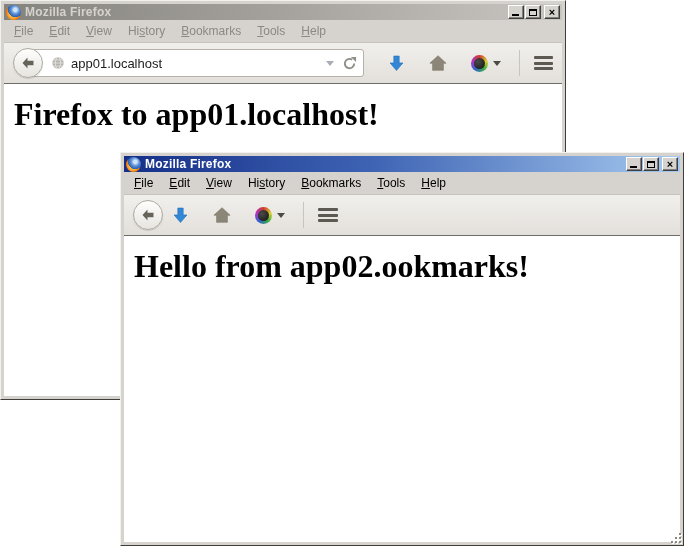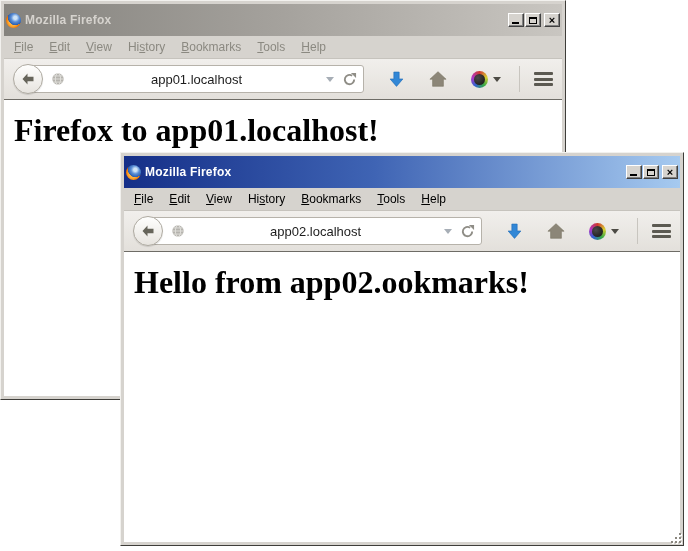--- a/index.html
+++ b/index.html
@@ -7,21 +7,21 @@
               font-family:"Liberation Sans", sans-serif; }
 
   
   .window { position:absolute; background:#d6d3ce; padding:3px;
             border:1px solid; border-color:#f2f1ee #3e3d39 #3e3d39 #f2f1ee;
             display:flex; flex-direction:column; }
   #window-1 { left:0; top:0; width:566px; height:400px; z-index:1; }
   #window-2 { left:120px; top:152px; width:564px; height:394px; z-index:2; }
 
   
-  .titlebar { height:32px; display:flex; align-items:center; padding:0 2px; flex:0 0 auto; }
+  .titlebar { height:16px; display:flex; align-items:center; padding:0 2px; flex:0 0 auto; }
   .titlebar.active   { background:linear-gradient(90deg,#152f88 0%,#3f64b4 45%,#a6caf0 100%); }
   .titlebar.inactive { background:linear-gradient(90deg,#85837e 0%,#a5a29d 50%,#c9c6c1 100%); }
   .title-text { font-size:12px; font-weight:bold; margin-left:4px; white-space:nowrap;
                 letter-spacing:0.2px; }
   .active .title-text { color:#ffffff; }
   .inactive .title-text { color:#d6d3ce; }
   .ff-logo { width:15px; height:15px; border-radius:50%; flex:0 0 auto;
       background:
         radial-gradient(circle at 62% 32%, #cfe4f7 0 12%, #5b8fd6 30%, #2b5fb0 52%, rgba(0,0,0,0) 54%),
         radial-gradient(circle at 45% 60%, #ffb23e 0 30%, #f07800 55%, #d24a00 80%, #a83800 100%); }
@@ -51,21 +51,21 @@
   .back-btn { width:30px; height:30px; border-radius:50%; flex:0 0 auto;
               background:linear-gradient(#fefefd,#e7e4df);
               border:1px solid #aeaaa1; box-shadow:0 1px 1px rgba(0,0,0,.12);
               display:flex; align-items:center; justify-content:center;
               margin-right:-15px; position:relative; z-index:2; }
   .urlbar { height:28px; width:352px; background:#ffffff; border:1px solid #b6b2aa;
             border-radius:3px; display:flex; align-items:center; padding:0 6px 0 22px;
             position:relative; z-index:1; }
   .urlbar input { flex:1 1 auto; min-width:0; border:none; outline:none; background:transparent;
                   font-family:"Liberation Sans",sans-serif; font-size:13px; color:#1c1c1c;
-                  margin-left:6px;text-align:center; }
+                  margin-left:6px; }
   .url-drop { width:0; height:0; border-left:4px solid transparent; border-right:4px solid transparent;
               border-top:5px solid #a7aeb6; margin:0 8px 0 4px; flex:0 0 auto; }
   .toolbar-icon { flex:0 0 auto; display:flex; align-items:center; justify-content:center; }
   .gap { margin-left:24px; }
   .addon-wrap { display:flex; align-items:center; }
   .addon-circle { width:17px; height:17px; border-radius:50%; position:relative;
       background:conic-gradient(#cf3a30,#d8cf30,#34a847,#3263d0,#b234c4,#cf3a30); }
   .addon-circle::after { content:""; position:absolute; inset:3px; border-radius:50%;
       background:radial-gradient(circle at 35% 35%, #4a4a4a, #232220 70%); }
   .caret-down { width:0; height:0; border-left:4px solid transparent; border-right:4px solid transparent;
@@ -189,35 +189,20 @@
     <span class="menu-item"><span></span><span class="mnemonic">T</span><span>ools</span></span>
     <span class="menu-item"><span></span><span class="mnemonic">H</span><span>elp</span></span>
   </div>
 
   <div class="navbar">
     <div class="back-btn">
       <svg width="16" height="16" viewBox="0 0 16 16">
         <path d="M7.5 2.5 L2.5 8 L7.5 13.5 L7.5 10.2 L13.5 10.2 L13.5 5.8 L7.5 5.8 Z" fill="#66645a"></path>
       </svg>
     </div>
-    <div class="urlbar">
-      <svg width="14" height="14" viewBox="0 0 16 16">
-        <circle cx="8" cy="8" r="6.5" fill="#b5b3ae"></circle>
-        <ellipse cx="8" cy="8" rx="3" ry="6.5" fill="none" stroke="#e4e2de" stroke-width="1"></ellipse>
-        <line x1="1.5" y1="8" x2="14.5" y2="8" stroke="#e4e2de" stroke-width="1"></line>
-        <line x1="2.5" y1="4.5" x2="13.5" y2="4.5" stroke="#e4e2de" stroke-width="1"></line>
-        <line x1="2.5" y1="11.5" x2="13.5" y2="11.5" stroke="#e4e2de" stroke-width="1"></line>
-      </svg>
-      <input type="text" value="app02.localhost" style="">
-      <i class="url-drop"></i>
-      <svg width="15" height="15" viewBox="0 0 16 16">
-        <path d="M13 8 A5 5 0 1 1 10.8 3.9" fill="none" stroke="#8f8d86" stroke-width="2"></path>
-        <path d="M9.5 1 L15 1 L15 6.5 Z" fill="#8f8d86"></path>
-      </svg>
-    </div>
     <div class="toolbar-icon gap">
       <svg width="17" height="17" viewBox="0 0 16 16">
         <path d="M5.5 1 L10.5 1 L10.5 7.5 L14 7.5 L8 14.5 L2 7.5 L5.5 7.5 Z" fill="#3287d6" stroke="#1f6db8" stroke-width="0.6"></path>
       </svg>
     </div>
     <div class="toolbar-icon gap">
       <svg width="18" height="18" viewBox="0 0 16 16">
         <path d="M8 1.5 L0.8 8.2 L3.2 8.2 L3.2 14.5 L12.8 14.5 L12.8 8.2 L15.2 8.2 Z" fill="#8c8678" stroke="#75705f" stroke-width="0.5"></path>
       </svg>
     </div>

